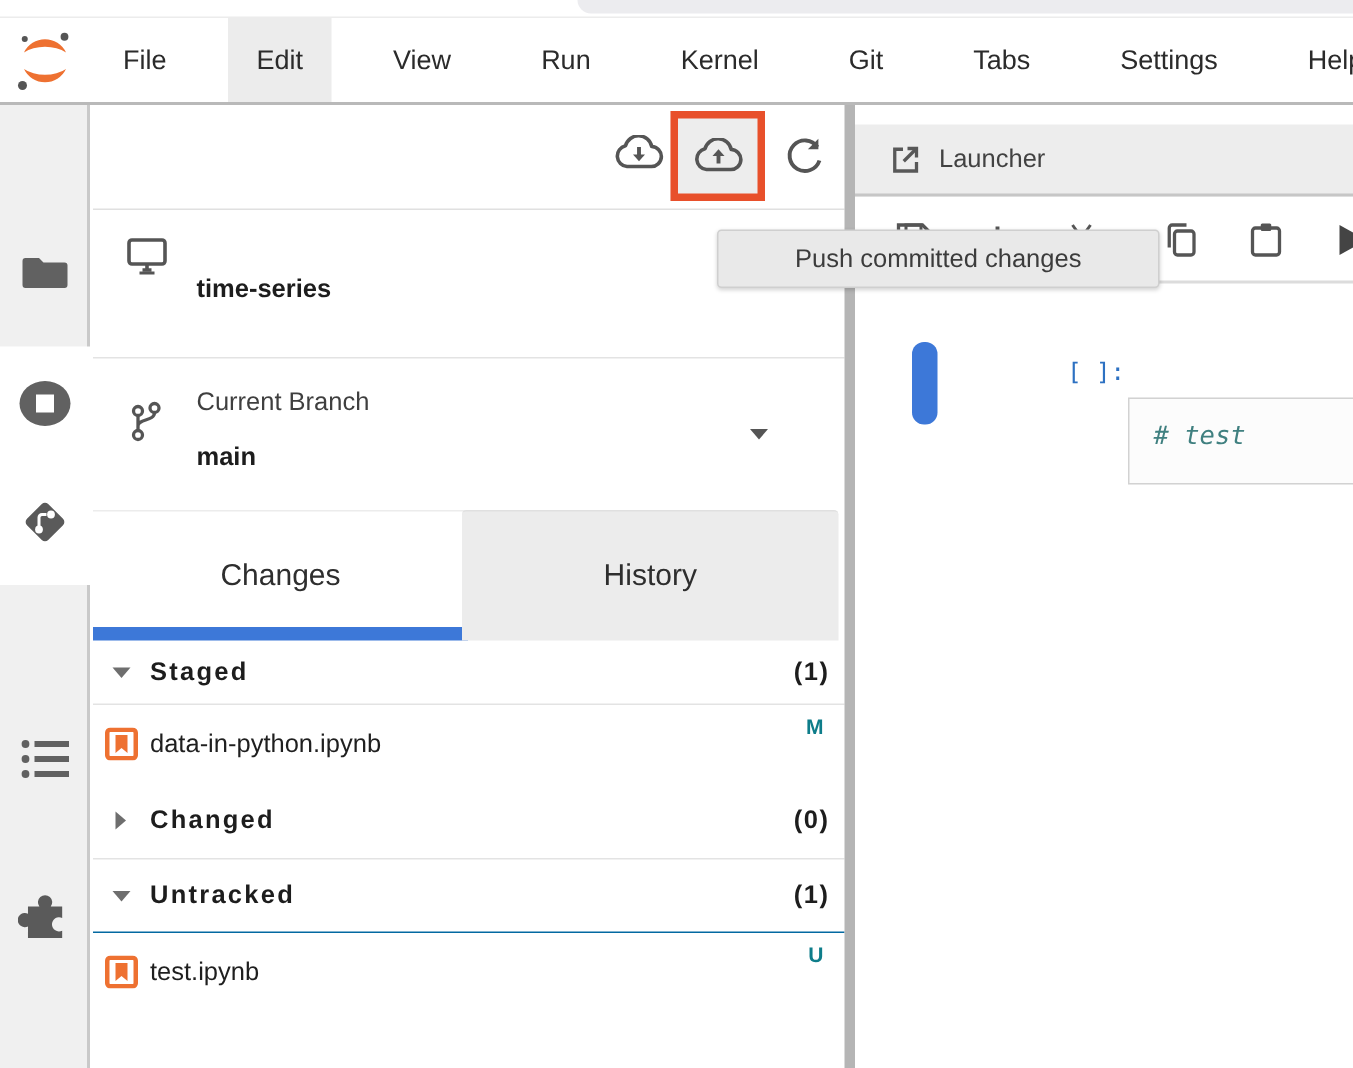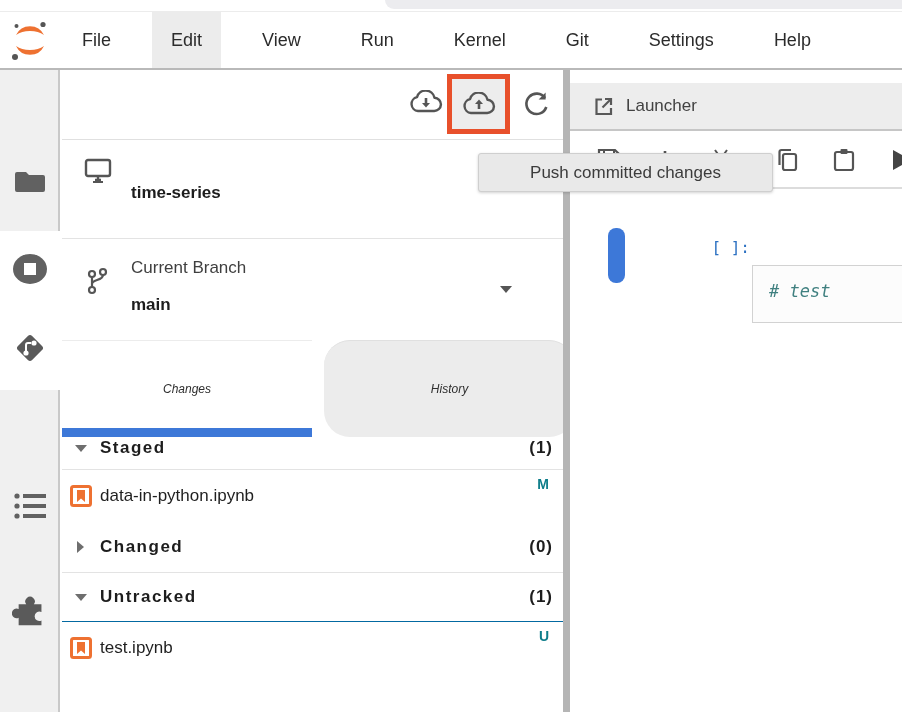--- a/index.html
+++ b/index.html
@@ -43,26 +43,26 @@
   .info-label { position:absolute; left:69px; font-size:17px; color:#3f3f3f; }
   .info-value { position:absolute; left:69px; font-size:17px; font-weight:bold; color:#1d1d1d; }
 
   #repo-icon { position:absolute; left:22px; top:88px; }
   #branch-icon { position:absolute; left:24px; top:196px; }
   #branch-caret { position:absolute; left:438px; top:216px; width:0; height:0;
     border-left:6px solid transparent; border-right:6px solid transparent; border-top:7px solid #555; }
 
   
   #gp-tabs { position:absolute; left:0; top:270px; width:501px; height:87px; }
-  .gp-tab { position:absolute; top:0; height:97px; display:flex; align-items:center; justify-content:center;
-    font-size:12px; color:#2e2e2e;font-style:italic; }
+  .gp-tab { position:absolute; top:0; height:87px; display:flex; align-items:center; justify-content:center;
+    font-size:20px; color:#2e2e2e; }
   #tab-changes { left:0; width:250px; background:#fff; border-top:1px solid #ececec; }
   #tab-changes .underline { position:absolute; left:0; bottom:0; width:250px; height:9px; background:#3d78d8; }
-  #tab-history { left:262px; width:251px; background:#ececec; border-top:1px solid #e0e0e0;
-    border-top-left-radius:3px; border-top-right-radius:3px;border-radius:26px; }
+  #tab-history { left:246px; width:251px; background:#ececec; border-top:1px solid #e0e0e0;
+    border-top-left-radius:3px; border-top-right-radius:3px; }
 
   
   .section-row { position:absolute; left:0; width:501px; }
   .sec-caret-down { position:absolute; left:13px; top:50%; margin-top:-3px; width:0; height:0;
     border-left:6px solid transparent; border-right:6px solid transparent; border-top:7px solid #6e6e6e; }
   .sec-caret-right { position:absolute; left:15px; top:50%; margin-top:-6px; width:0; height:0;
     border-top:6px solid transparent; border-bottom:6px solid transparent; border-left:7px solid #6e6e6e; }
   .sec-title { position:absolute; left:38px; top:50%; transform:translateY(-50%);
     font-size:17px; font-weight:bold; letter-spacing:1.5px; color:#1d1d1d; }
   .sec-count { position:absolute; right:10px; top:50%; transform:translateY(-50%);
@@ -120,20 +120,21 @@
         <circle cx="7" cy="38" r="3" fill="#555"></circle>
       </svg>
     </div>
     <div id="menu-items">
       <div class="menu-item">File</div>
       <div class="menu-item active">Edit</div>
       <div class="menu-item">View</div>
       <div class="menu-item">Run</div>
       <div class="menu-item">Kernel</div>
       <div class="menu-item">Git</div>
+      <div class="menu-item">Tabs</div>
       <div class="menu-item">Settings</div>
       <div class="menu-item">Help</div>
     </div>
   </div>
 
   <div id="sidebar">
     <div class="active-slab"></div>
     <div class="side-icon" style="top:97px;">
       <svg width="32" height="28" viewBox="0 0 32 28">
         <path d="M3 5 h9 l3 3 h14 a2 2 0 0 1 2 2 v13 a2 2 0 0 1 -2 2 H3 a2 2 0 0 1 -2 -2 V7 a2 2 0 0 1 2 -2 Z" fill="#616161"></path>

